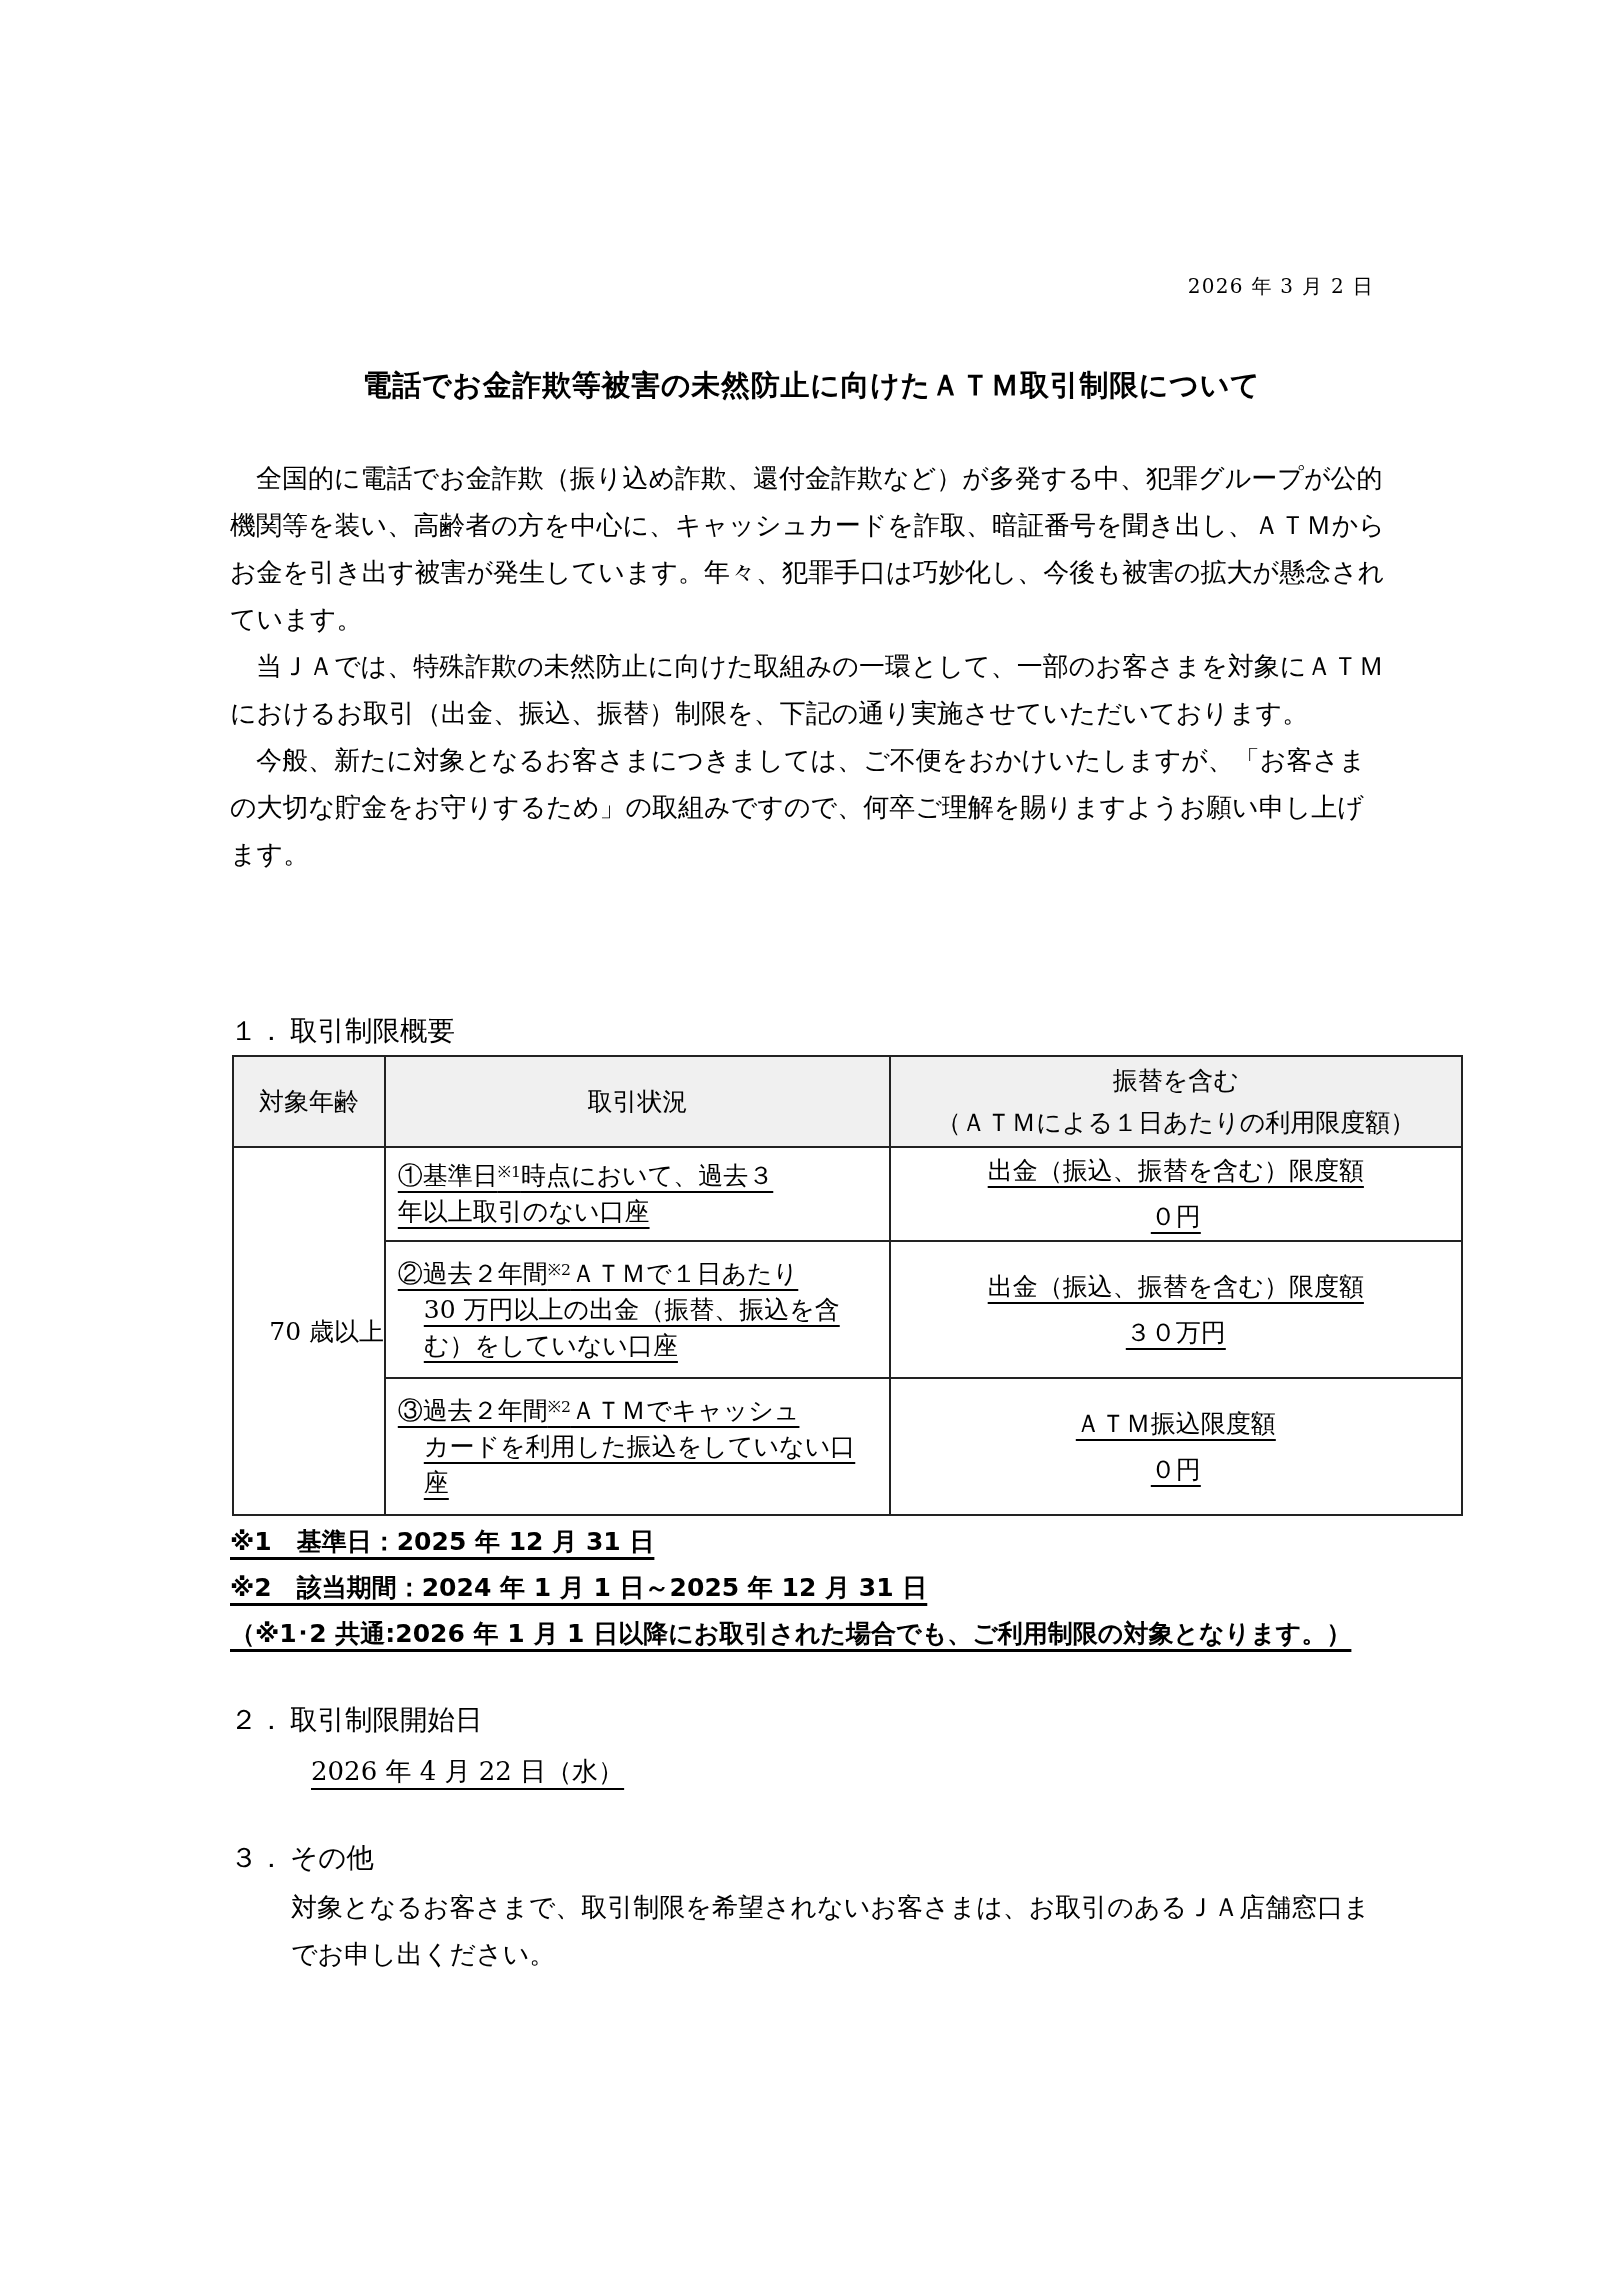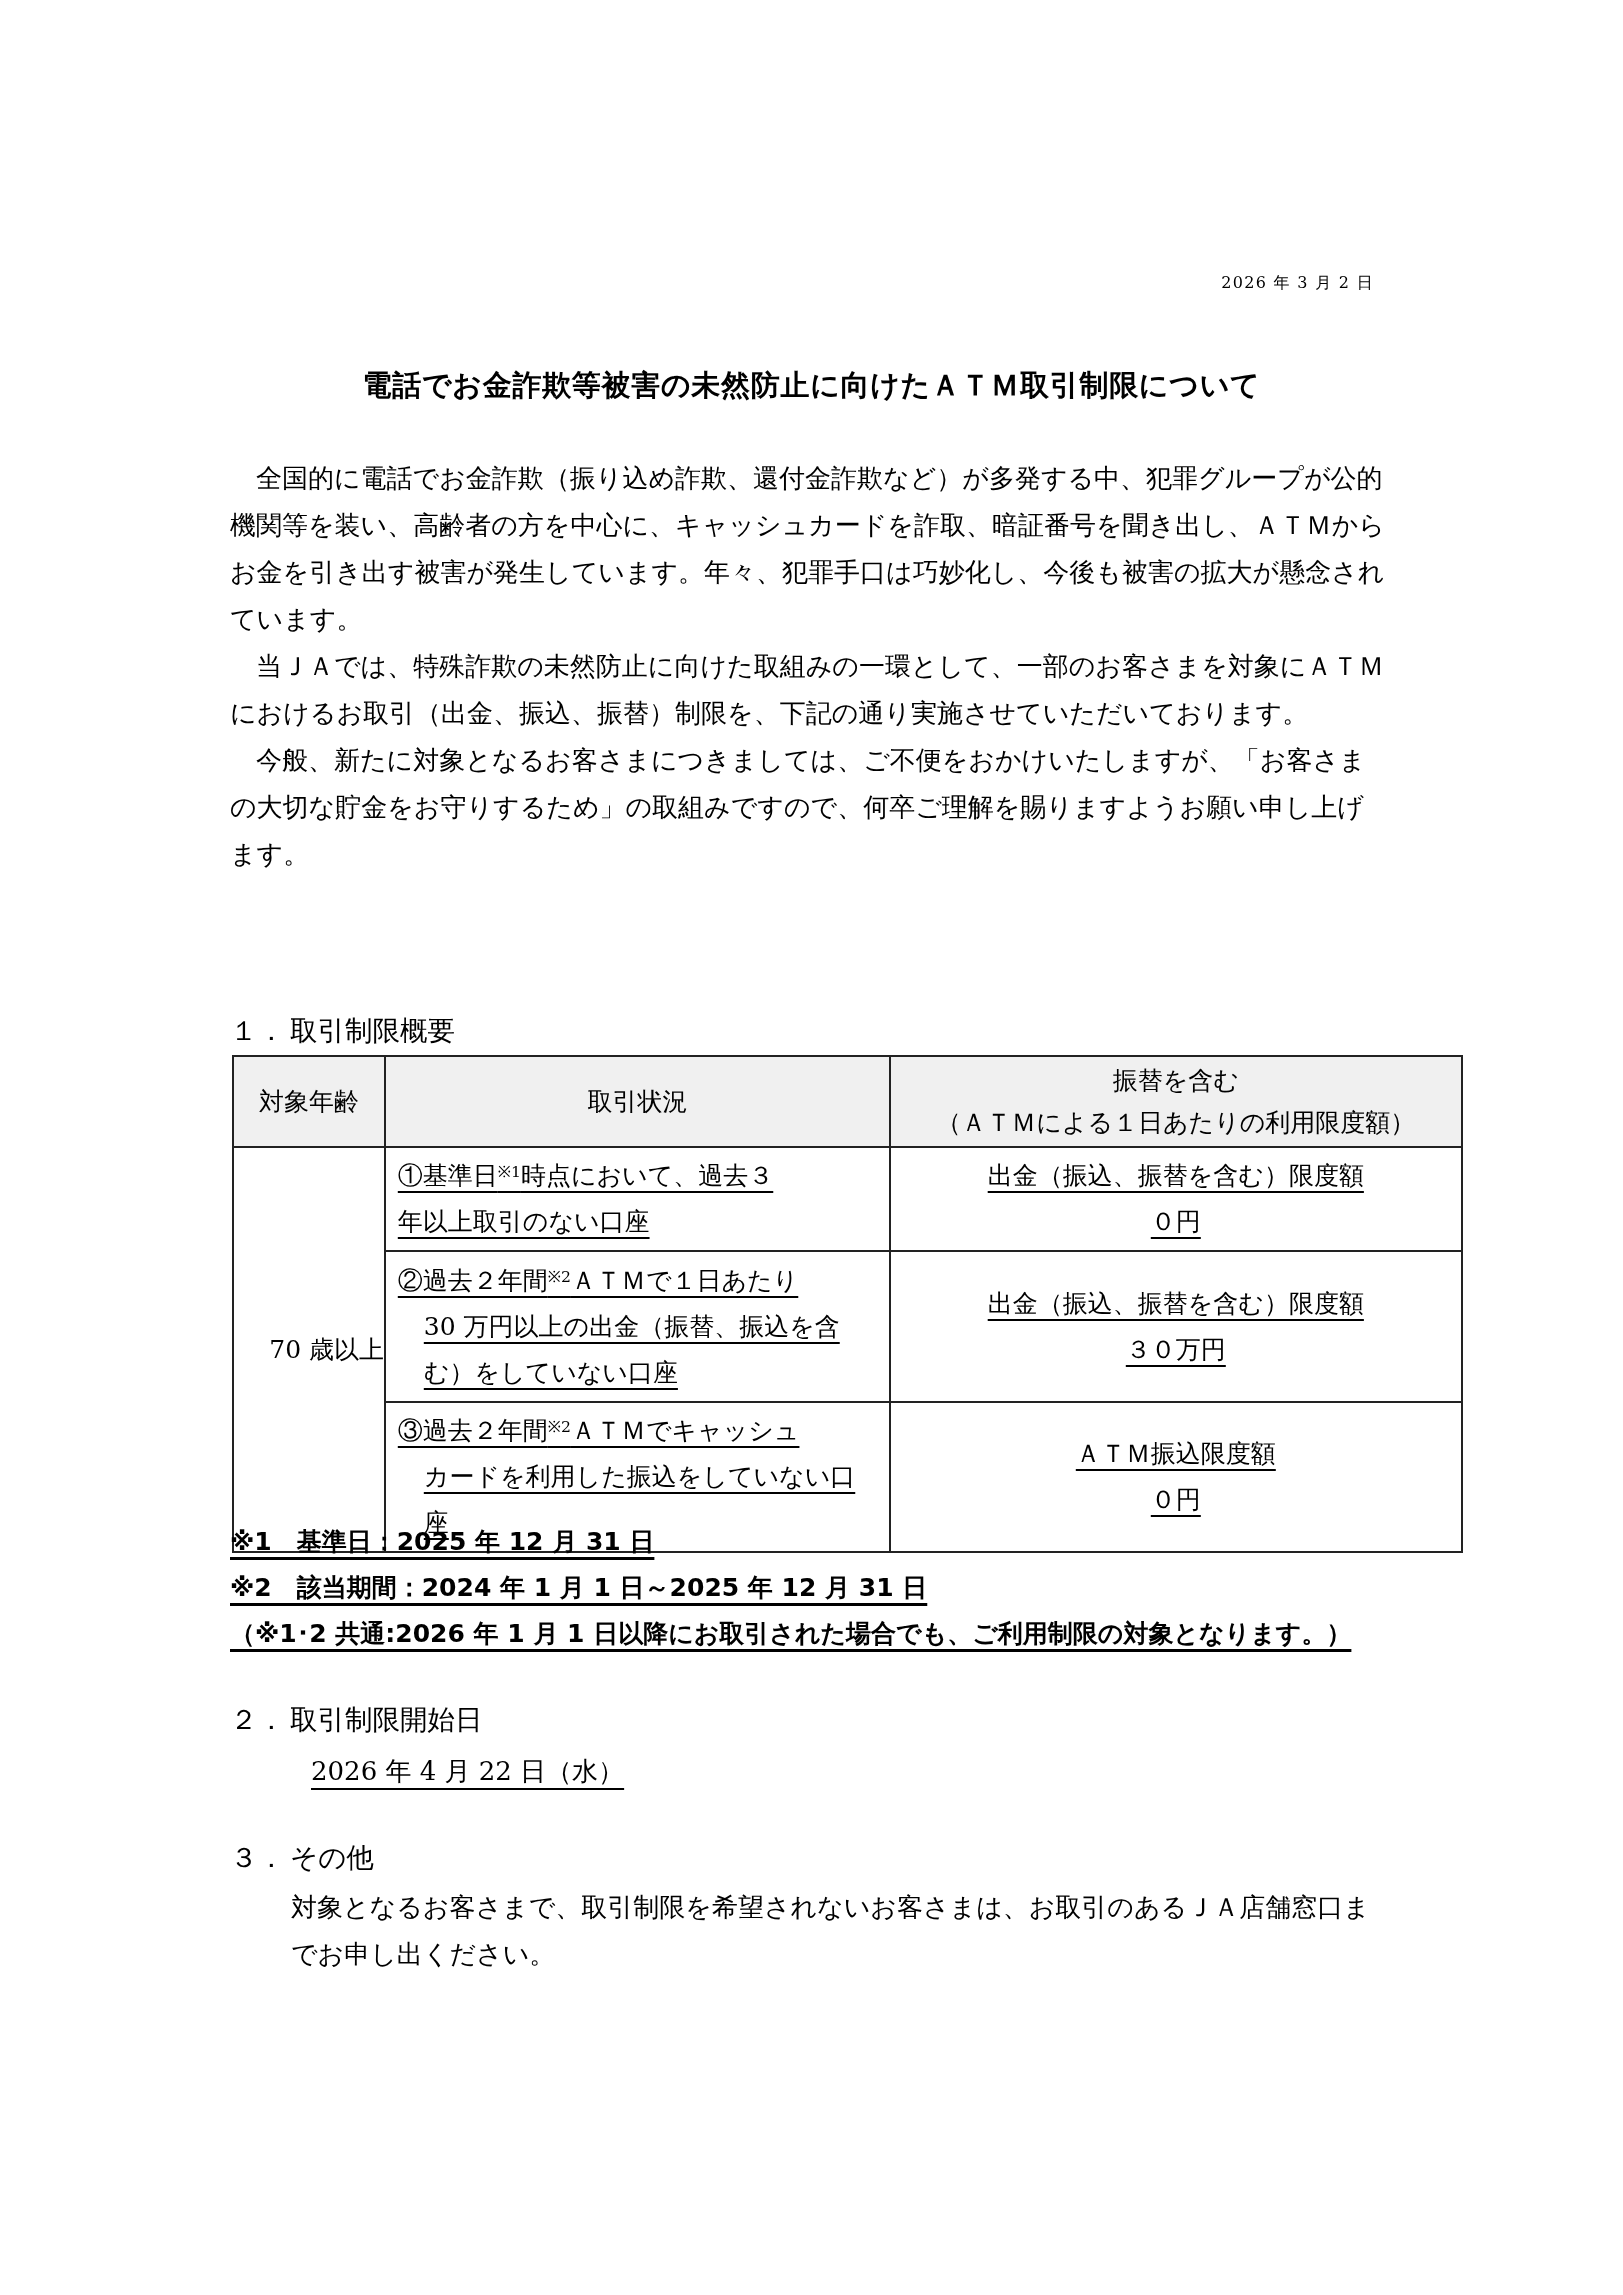--- a/index.html
+++ b/index.html
@@ -1,33 +1,33 @@
 <!DOCTYPE html>
 <html style="font-size:10.5px"><head>
 <meta charset="utf-8">
 <style>
   html, body { margin:0; padding:0; background:#ffffff; }
   body { width:1623px; height:2295px; position:relative; overflow:hidden;
          font-family:"DejaVu Serif","Liberation Serif",serif; color:#000; }
   .page { position:absolute; left:0; top:0; width:1623px; height:2295px; }
-  .date { position:absolute; right:249px; top:273px; font-size:16px; letter-spacing:1.3px;text-align:center; }
+  .date { position:absolute; right:249px; top:273px; font-size:20px; letter-spacing:1.3px;text-align:center; }
   .title { position:absolute; left:0; width:1623px; top:366px; text-align:center;
            font-family:"DejaVu Sans","Liberation Sans",sans-serif; font-weight:bold; font-size:29px; letter-spacing:0.7px; }
   .intro { position:absolute; left:230px; width:1157px; top:455px; font-size:26px; line-height:47px; }
   .intro p { margin:0; text-indent:1em; }
   .section-head { position:absolute; left:230px; font-family:"DejaVu Sans","Liberation Sans",sans-serif;
                   font-size:27.5px; }
   .section-head .num { display:inline-block; width:60px; }
   .tbl { position:absolute; left:232px; top:1055px; border-collapse:collapse; font-size:25px; }
   .tbl td, .tbl th { border:2px solid #222; padding:0; vertical-align:middle; font-weight:normal; }
   .tbl th { background:#f0f0f0; height:89px; text-align:center; line-height:42px; }
   .c1 { width:150px; text-align:right; }
   .c2 { width:478px; }
   .c3 { width:570px; text-align:center; }
-  .cond { padding:5.2px 13px 5.2px 11.8px !important; line-height:46px; text-decoration:underline; text-underline-offset:6.5px; text-decoration-thickness:2px; }
+  .cond { padding:5.2px 13px 5.2px 11.8px !important; line-height:36px; text-decoration:underline; text-underline-offset:6.5px; text-decoration-thickness:2px; }
   .cond .l1 { display:block; }
   .cond .rest { display:block; padding-left:26px; }
   .limit { line-height:46px; }
   .limit span { display:block; text-decoration:underline; text-underline-offset:6.5px; text-decoration-thickness:2px; }
   sup { font-size:15.7px; vertical-align:top; position:relative; top:-3.9px; }
   .notes { position:absolute; left:230px; top:1519px; font-family:"DejaVu Sans","Liberation Sans",sans-serif;
            font-weight:bold; font-size:25px; line-height:46px; }
   .notes div { display:block; }
   .notes span { text-decoration:underline; text-underline-offset:6.5px; text-decoration-thickness:2.6px; }
   .sec-body { position:absolute; left:291px; font-size:26px; line-height:47px; }

